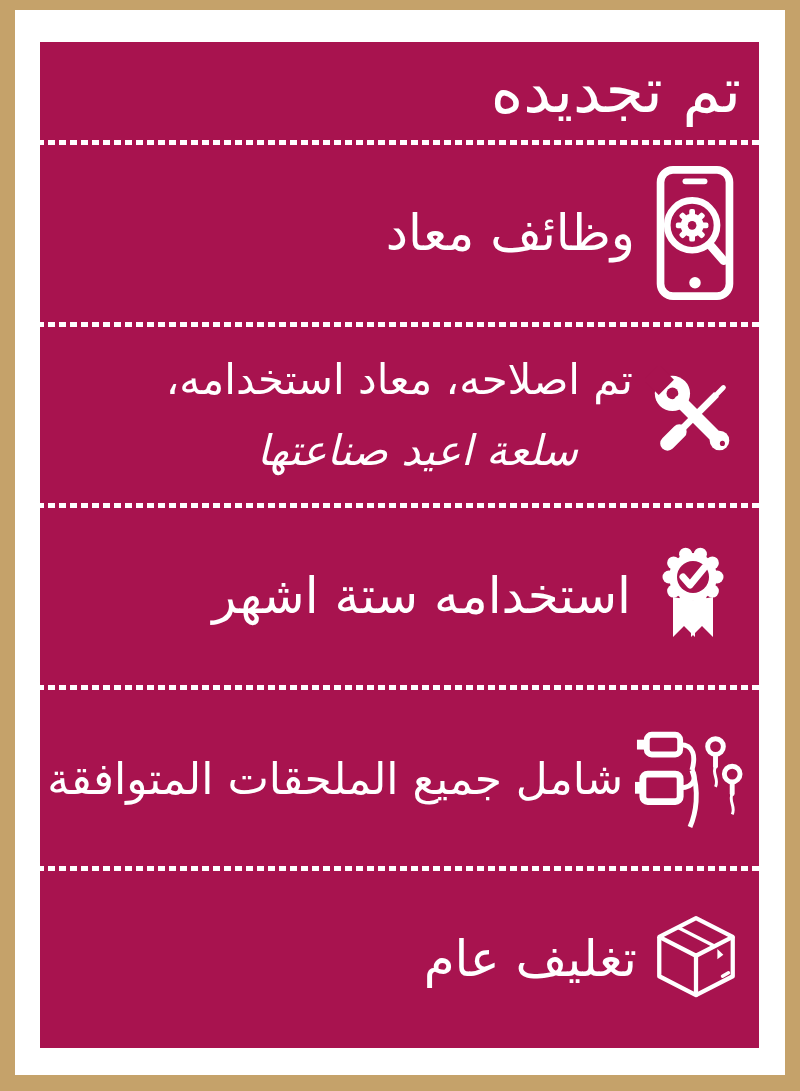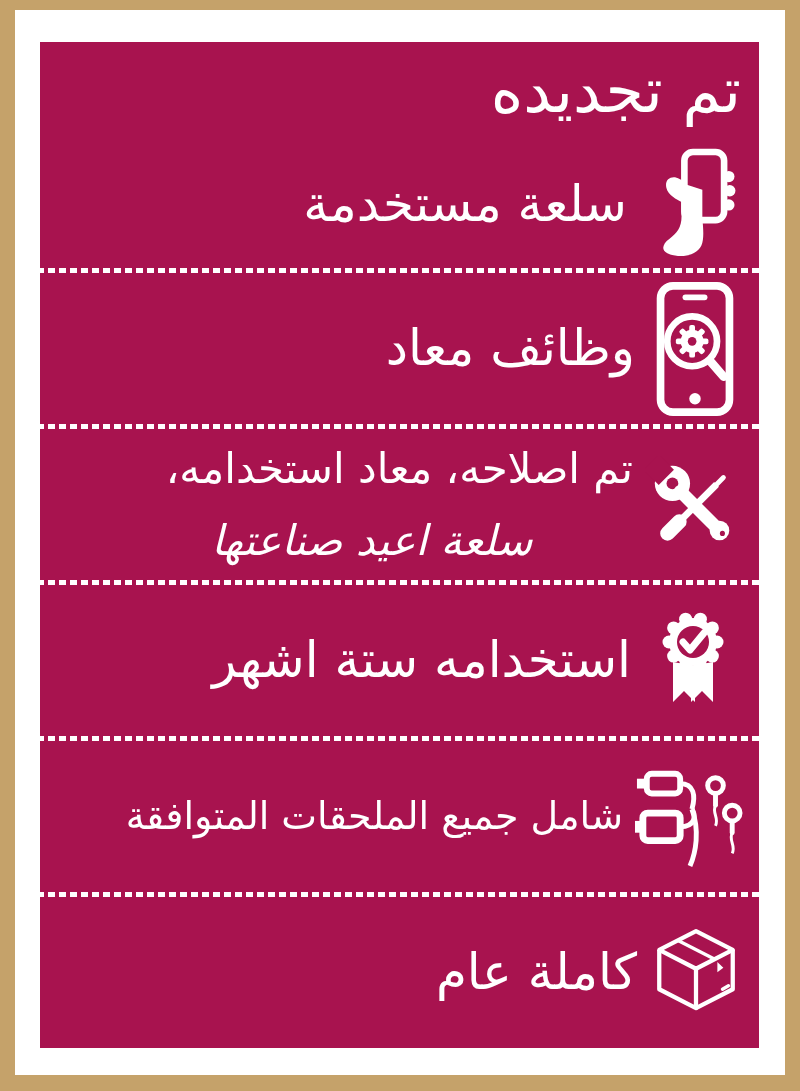--- a/index.html
+++ b/index.html
@@ -16,54 +16,40 @@
     direction:rtl;display:flex;flex-direction:column;
     font-family:"DejaVu Sans","Liberation Sans",sans-serif;
   }
   .title{
     flex:0 0 98px;display:flex;align-items:center;
     padding-right:18px;font-size:62px;line-height:1.1;
   }
   .row{flex:1;display:flex;align-items:center;padding:0 16px;gap:12px;}
   .row-used{flex:0 0 128px;}
   .label{font-size:50px;line-height:1.25;white-space:nowrap;}
-  .label.small{font-size:38px;}
+  .label.small{font-size:44px;}
   .label.multi{white-space:normal;font-size:42px;line-height:1.7;}
-  .label.multi .l1,.label.multi .l2{display:block;text-align:center;}
+  .label.multi .l1,.label.multi .l2{display:block;}
   .label.multi .l2{padding-right:55px;font-style:italic;}
   .icon{flex:none;display:flex;align-items:center;justify-content:center;}
   .sep{
     flex:none;height:5px;
     background-image:repeating-linear-gradient(to left,var(--text,#fff) 0 7px,transparent 7px 11px);
   }
   svg{display:block;}
 </style>
 </head>
 <body>
 
 <div class="frame">
   <div class="mat">
     <div class="card">
 
       <div class="title">تم تجديده</div>
 
-      <div class="row row-used">
-        <span class="icon">
-          <svg width="104" height="118" viewBox="0 0 110 118">
-            <rect x="48" y="4" width="42" height="72" rx="9" fill="none" stroke="#fff" stroke-width="7"></rect>
-            <g fill="#fff">
-              <circle cx="95" cy="30" r="6"></circle>
-                <circle cx="96" cy="45" r="6"></circle>
-                <circle cx="95" cy="60" r="6"></circle>
-              <path d="M49 38 C40 26 26 30 29 42 C31 50 40 54 45 57 L45 72 C45 84 40 90 32 96 C25 101 23 108 30 111 C43 117 61 114 66 103 C69 96 68 85 67 74 L67 44 Z"></path>
-            </g>
-          </svg>
-        </span>
-        <span class="label">سلعة مستخدمة</span>
-      </div>
 
       <div class="sep"></div>
 
       <div class="row">
         <span class="icon">
           <svg width="96" height="134" viewBox="0 0 100 140">
             <rect x="14" y="4" width="72" height="132" rx="13" fill="none" stroke="#fff" stroke-width="8"></rect>
             <line x1="40" y1="16" x2="60" y2="16" stroke="#fff" stroke-width="6" stroke-linecap="round"></line>
             <circle cx="50" cy="122" r="6" fill="#fff"></circle>
             <circle cx="47" cy="62" r="26" fill="none" stroke="#fff" stroke-width="7"></circle>
@@ -165,18 +151,18 @@
             <g fill="none" stroke="#fff" stroke-width="5" stroke-linejoin="round">
               <path d="M55 6 L98 28 L55 50 L12 28 Z"></path>
               <path d="M12 28 L12 74 L55 96 L55 50"></path>
               <path d="M98 28 L98 74 L55 96"></path>
               <path d="M34 17 L77 39" stroke-width="4"></path>
             </g>
             <path d="M80 42 L80 54 L87 49 Z" fill="#fff"></path>
             <path d="M86 74 L93 70" stroke="#fff" stroke-width="4" stroke-linecap="round" fill="none"></path>
           </svg>
         </span>
-        <span class="label">كاملة عام</span>
+        <span class="label">تغليف عام</span>
       </div>
 
     </div>
   </div>
 </div>
 
 </body></html>

